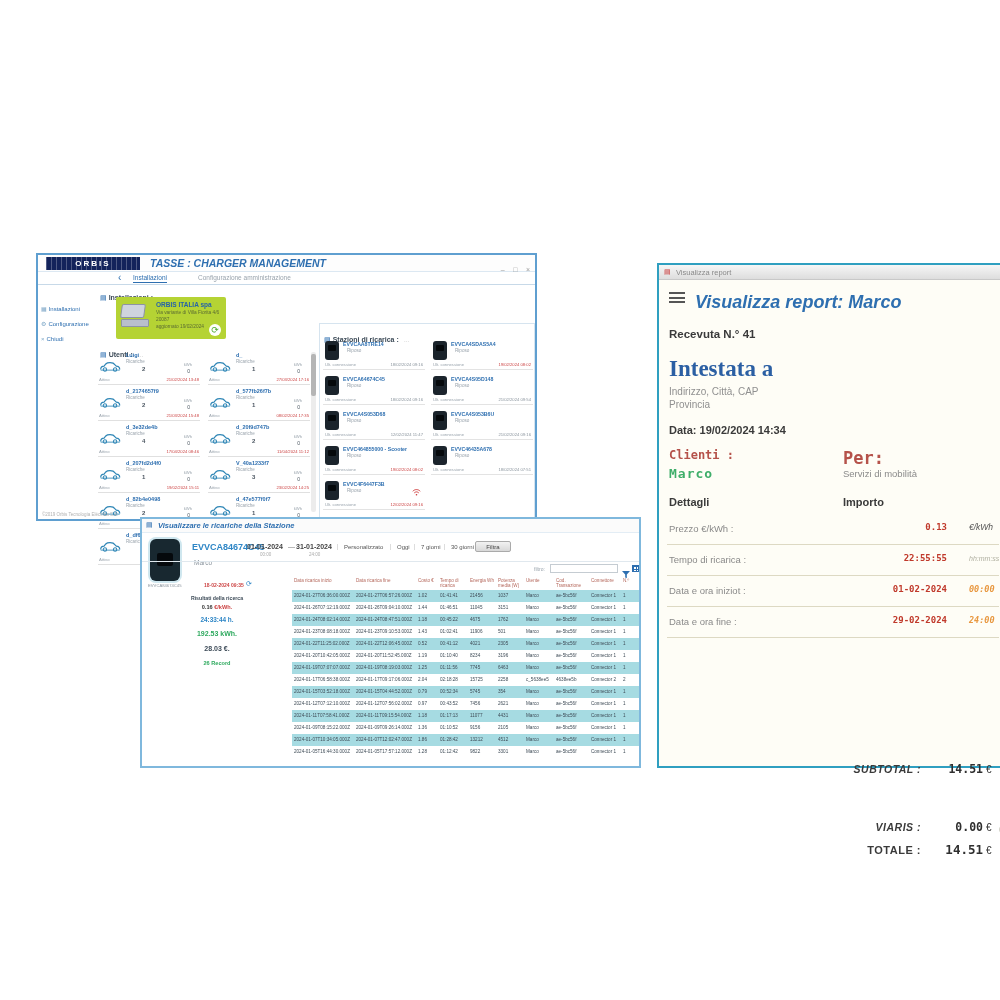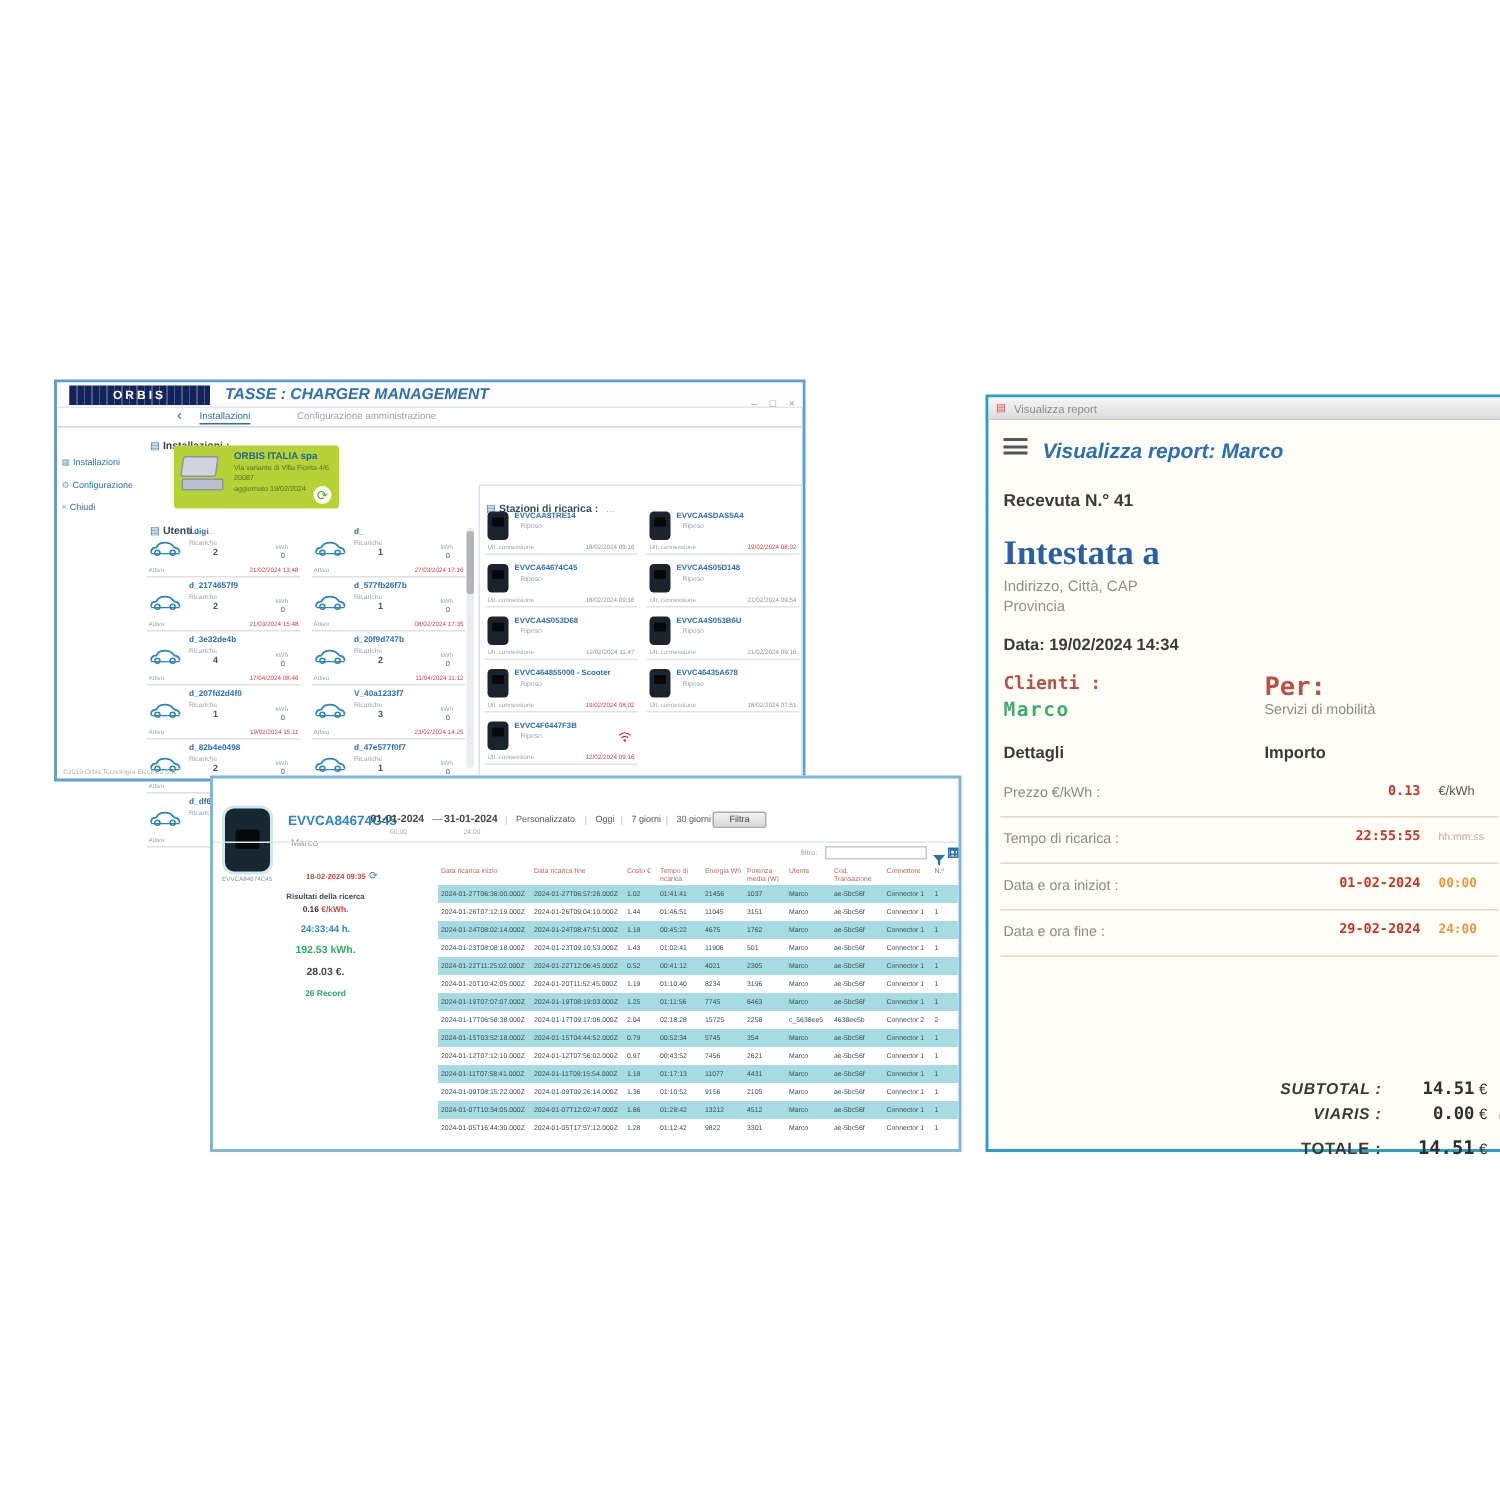--- a/index.html
+++ b/index.html
@@ -100,44 +100,44 @@
   .t-row.alt{background:#a6dbe2;}
   .t-row div{color:#3f4c57;font-size:4.6px;line-height:12px;white-space:nowrap;overflow:hidden;padding:0 2px;}
   
   #win3{left:657px;top:263px;width:352px;height:505px;border:2px solid #2f9fc0;background:#fefdf6;z-index:3;}
   #w3-titlebar{position:absolute;left:0;top:0;right:0;height:15px;background:linear-gradient(#f6f6f6,#dddddd);border-bottom:1px solid #c8c8c8;}
   #w3-ticon{position:absolute;left:5px;top:3px;color:#cc4444;font-size:7px;}
   #w3-title{position:absolute;left:17px;top:3px;color:#8a8a8a;font-size:7.5px;}
   #w3-body{position:absolute;left:14px;top:15px;right:14px;bottom:0;}
   #w3-menu{position:absolute;left:-4px;top:12px;width:16px;}
   #w3-menu div{height:2px;background:#555;margin-bottom:2.5px;}
-  #w3-heading{position:absolute;left:22px;top:12px;color:#2e6fb0;font-size:14px;font-weight:bold;font-style:italic;text-align:right;}
+  #w3-heading{position:absolute;left:22px;top:12px;color:#2e6fb0;font-size:18px;font-weight:bold;font-style:italic;text-align:right;}
   #w3-receipt{position:absolute;left:-4px;top:48px;color:#3a3a3a;font-size:11.5px;font-weight:bold;}
   #w3-intestata{position:absolute;left:-4px;top:76px;color:#2b5fa3;font-size:23px;font-weight:bold;font-family:"Liberation Serif",serif;}
   #w3-addr1{position:absolute;left:-4px;top:106px;color:#909090;font-size:10px;}
   #w3-addr2{position:absolute;left:-4px;top:119px;color:#909090;font-size:10px;}
   #w3-data{position:absolute;left:-4px;top:144px;color:#3a3a3a;font-size:11px;font-weight:bold;}
   #w3-clienti{position:absolute;left:-4px;top:168px;color:#b5524a;font-size:12px;font-weight:bold;font-family:"DejaVu Sans Mono",monospace;}
   #w3-per{position:absolute;left:170px;top:168px;color:#b5524a;font-size:17px;font-weight:bold;font-family:"DejaVu Sans Mono",monospace;}
   #w3-client-name{position:absolute;left:-4px;top:186px;color:#3fae6a;font-size:13px;font-weight:bold;font-family:"DejaVu Sans Mono",monospace;letter-spacing:1px;}
   #w3-per-value{position:absolute;left:170px;top:188px;color:#8a8a8a;font-size:9.5px;}
   #w3-dettagli{position:absolute;left:-4px;top:216px;color:#3a3a3a;font-size:11px;font-weight:bold;}
   #w3-importo{position:absolute;left:170px;top:216px;color:#3a3a3a;font-size:11px;font-weight:bold;}
   #w3-items{position:absolute;left:-6px;top:234px;right:-6px;}
   .r-item{position:relative;height:31px;border-bottom:1px solid #ddd9c3;}
   .r-label{position:absolute;left:2px;top:9px;color:#8a8a8a;font-size:9.5px;}
   .r-valwrap{position:absolute;right:0;top:8px;width:150px;display:flex;align-items:baseline;}
   .r-val{flex:1;text-align:right;font-family:"DejaVu Sans Mono",monospace;font-weight:bold;font-size:9px;}
   .r-val.red{color:#c0392b;}
   .r-val.green{color:#2faa5f;font-size:13.5px;}
-  .r-unit{width:52px;text-align:left;padding-left:12px;color:#555;font-size:8.5px;}
+  .r-unit{width:52px;text-align:left;padding-left:22px;color:#555;font-size:8.5px;font-style:italic;}
   .r-unit.gray{color:#b0b0a0;font-size:7px;}
   .r-unit.orange{color:#e8973f;font-family:"DejaVu Sans Mono",monospace;font-weight:bold;font-size:8.5px;}
   #w3-totals{position:absolute;left:0;top:438px;right:-6px;}
-  .tot-row{display:flex;justify-content:flex-end;align-items:baseline;margin-bottom:3px;}
+  .tot-row{display:flex;justify-content:flex-end;align-items:baseline;margin-bottom:3px;margin-top:44px;}
   .tot-label{font-style:italic;font-weight:bold;color:#3a3a3a;font-size:10.5px;letter-spacing:.5px;}
   .tot-label.final{font-style:normal;font-size:11px;}
   .tot-val{width:62px;text-align:right;font-family:"DejaVu Sans Mono",monospace;font-weight:bold;color:#2f2f2f;font-size:11.5px;}
   .tot-unit{width:16px;padding-left:3px;color:#2f2f2f;font-size:10px;}
   .tot-note{color:#b8b8a8;font-size:6.5px;width:0;white-space:nowrap;}
   .tot-row.final{margin-top:8px;}
   .tot-row.final .tot-val{font-size:12.5px;}
 </style>
 </head>
 <body>
@@ -443,20 +443,24 @@
                 <circle cx="6" cy="8.6" r="1.1" fill="#cc3333"></circle>
               </svg></span>
           </div>
         </div>
     </div>
 
     <div id="w1-footer">©2019 Orbis Tecnología Eléctrica S.A.</div>
   </div>
 
   <div class="win" id="win2">
+    <div id="w2-titlebar">
+      <span id="w2-ticon">▤</span>
+      <span id="w2-title">Visualizzare le ricariche della Stazione</span>
+    </div>
     <div id="w2-charger"></div>
     <div id="w2-station-id">EVVCA84674C45</div>
     <div id="w2-station-user">Marco</div>
 
     <span class="w2-date" style="left:105px">01-01-2024</span>
     <span class="w2-date-sub" style="left:118px">00:00</span>
     <span id="w2-range-sep">—</span>
     <span class="w2-date" style="left:154px">31-01-2024</span>
     <span class="w2-date-sub" style="left:167px">24:00</span>
 

